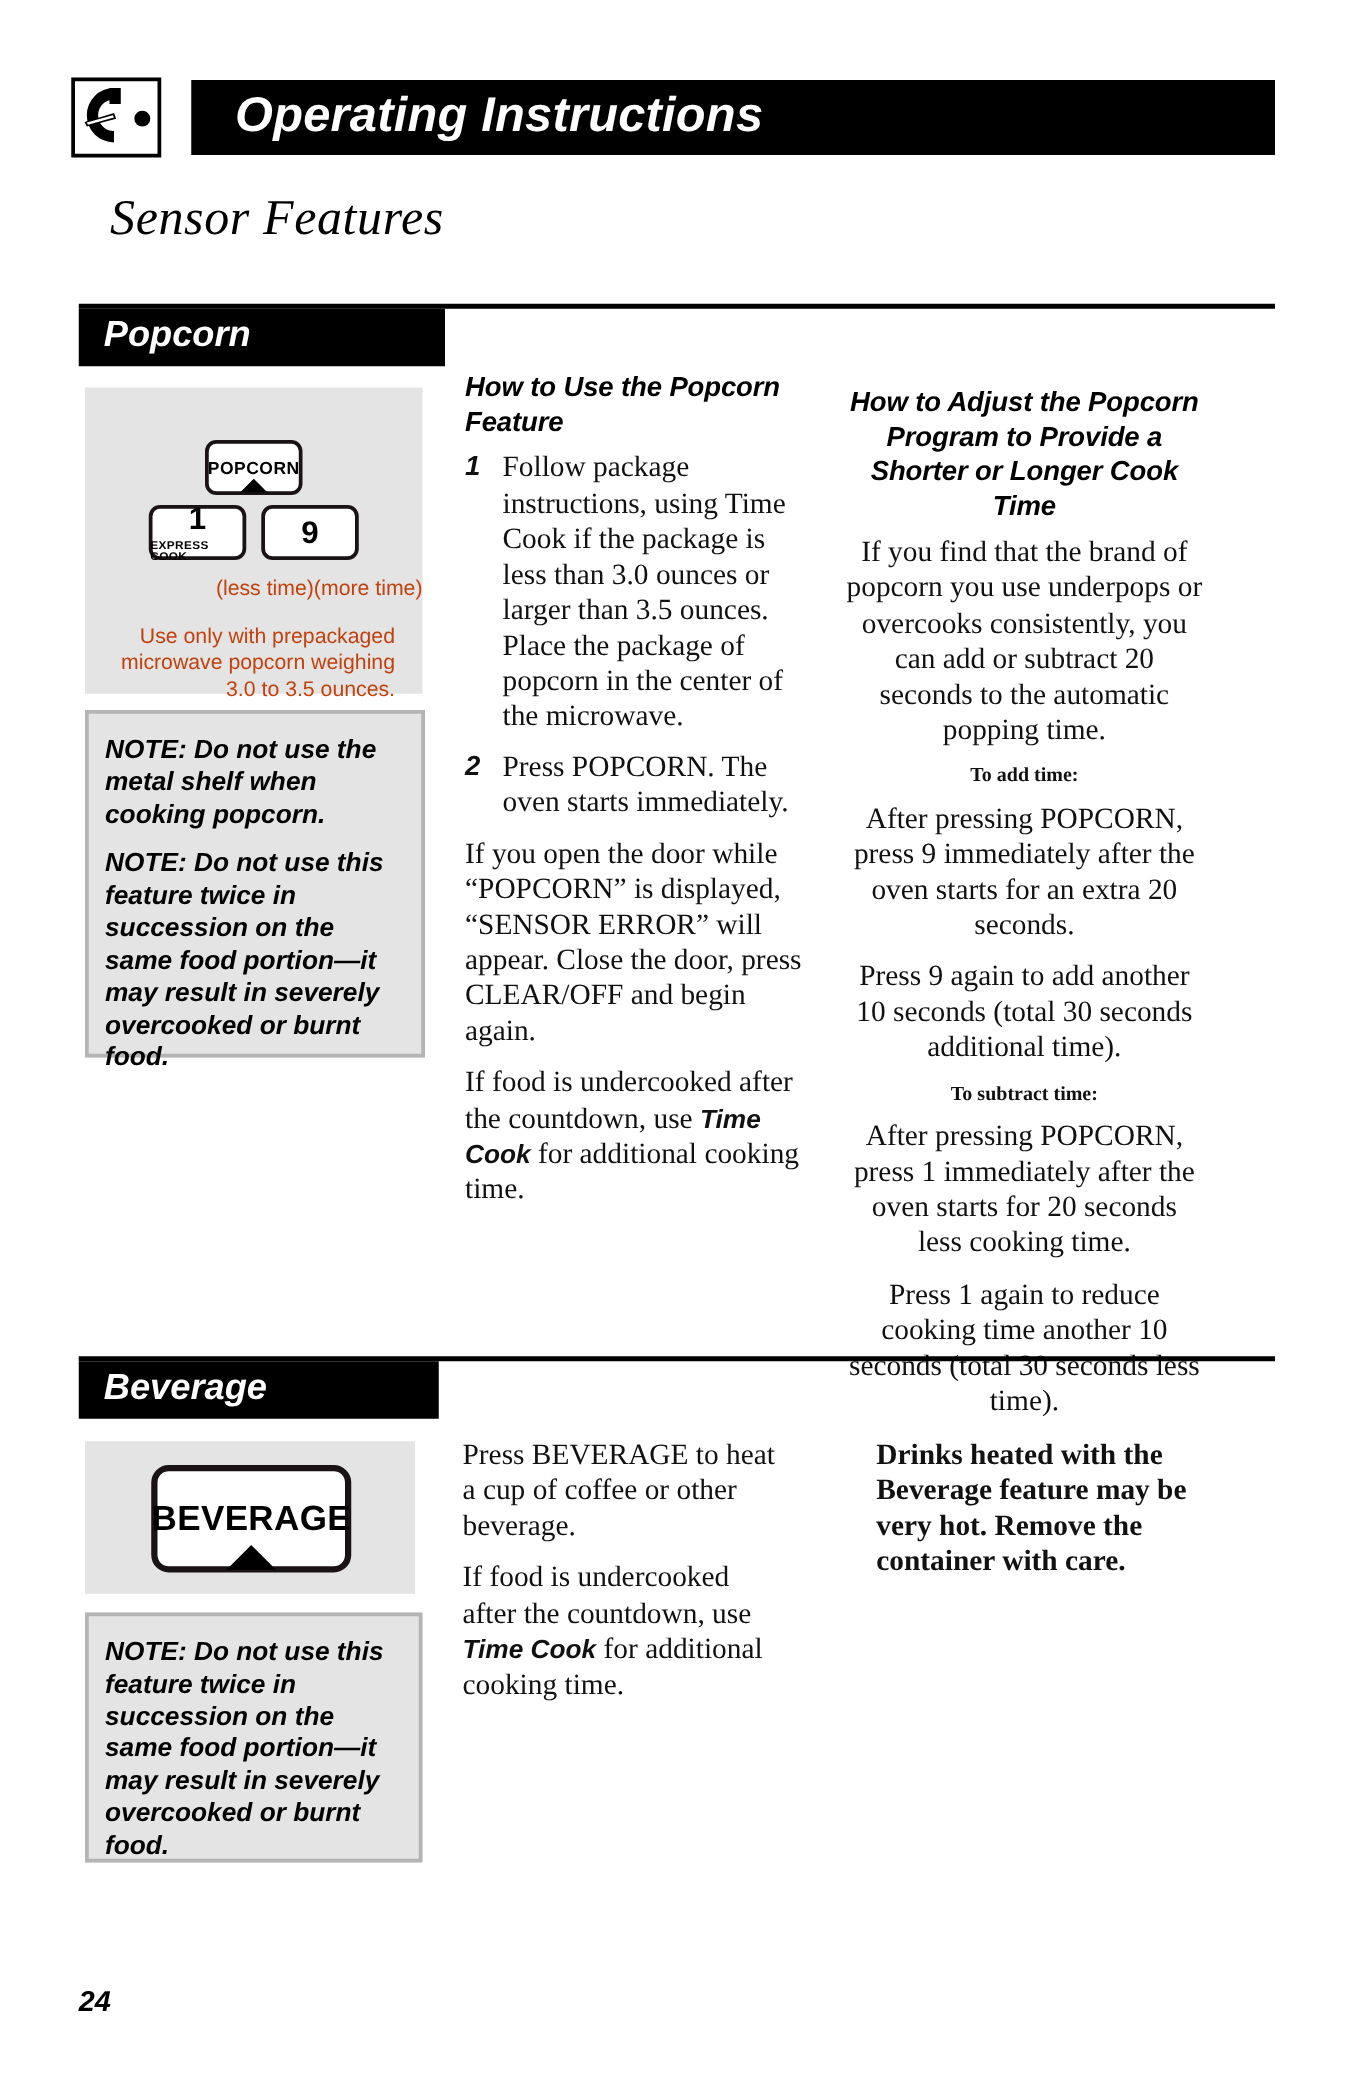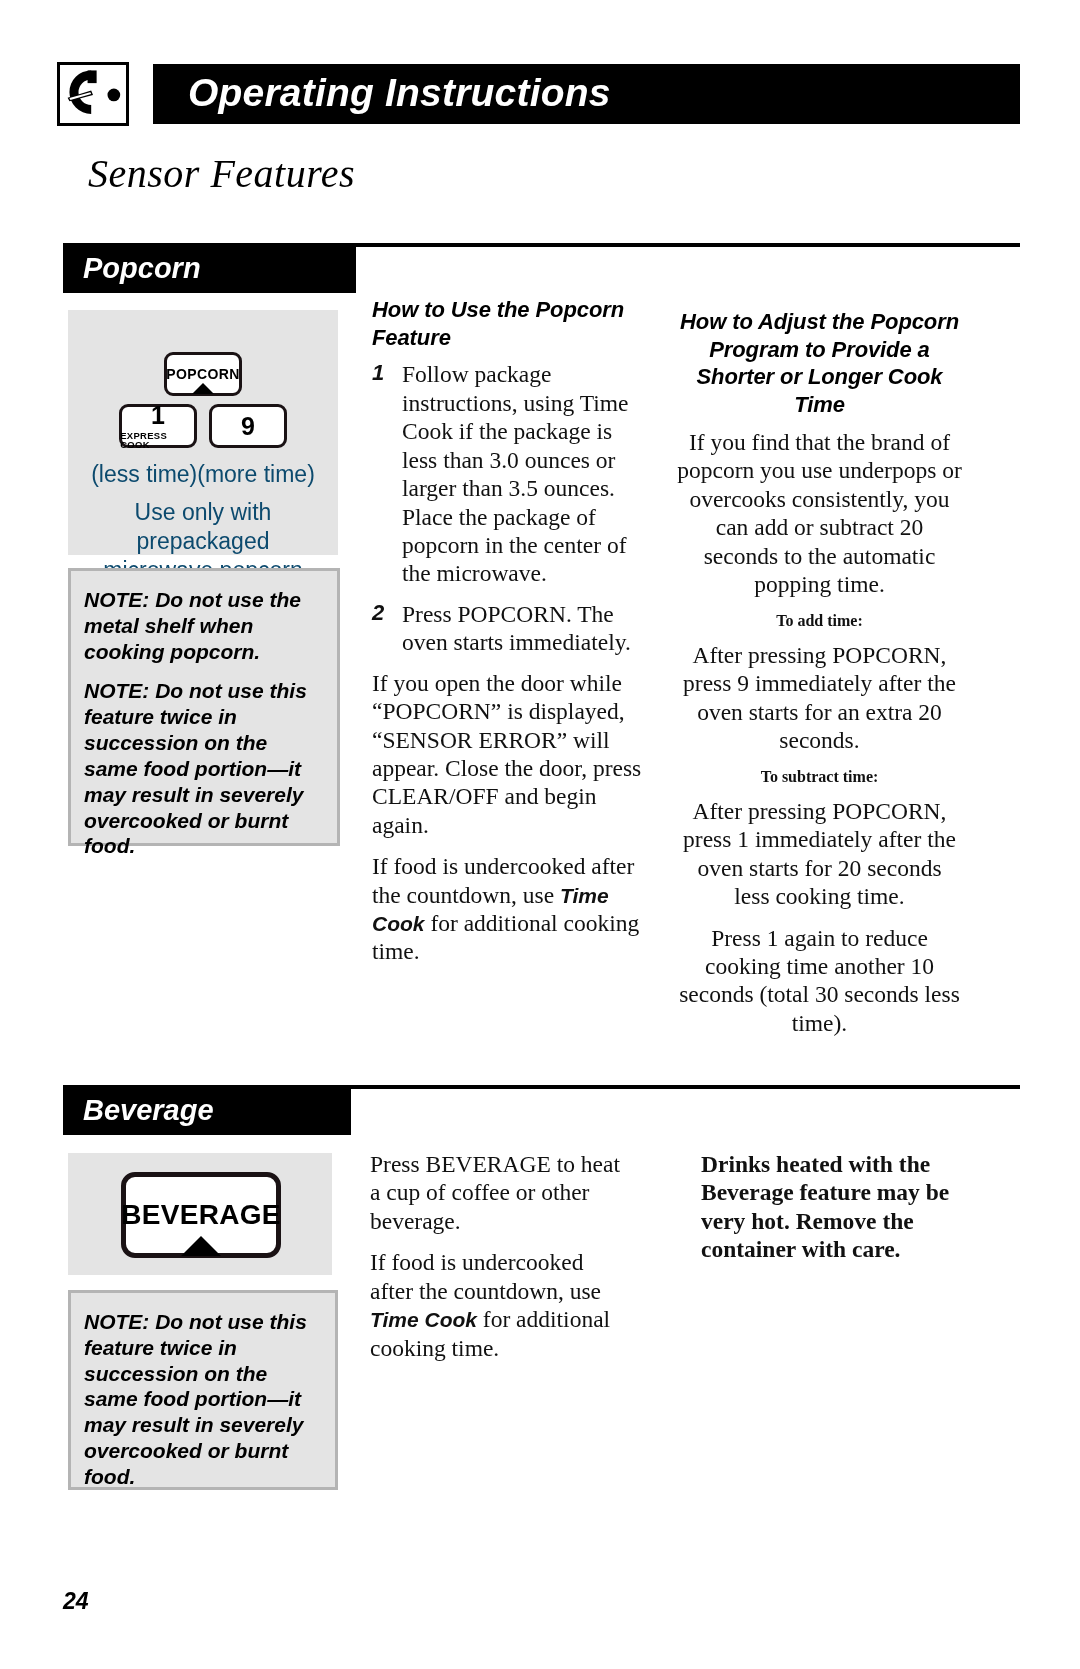--- a/index.html
+++ b/index.html
@@ -151,24 +151,24 @@
     border-bottom: 11px solid #000;
   }
   .key-arrow-lg {
     border-left-width: 20px;
     border-right-width: 20px;
     border-bottom-width: 20px;
   }
   .panel-caption {
     position: absolute;
     width: 100%;
-    text-align: center;
-    font-family: "Liberation Sans", "DejaVu Sans", sans-serif;
-    font-size: 23px;
-    color: #0c4a6e;
+    text-align: right;
+    font-family: "Liberation Sans", "DejaVu Sans", sans-serif;
+    font-size: 17px;
+    color: #c2410c;
     line-height: 1.25;
   }
 
   
   .notebox {
     position: absolute;
     background: #e4e4e4;
     border: 3px solid #b4b4b4;
     box-sizing: border-box;
     padding: 16px 17px 14px 13px;
@@ -307,20 +307,21 @@
     </div>
     <p>If you open the door while “POPCORN” is displayed, “SENSOR ERROR” will appear. Close the door, press CLEAR/OFF and begin again.</p>
     <p><span>If food is undercooked after the countdown, use </span><span class="inline-bold-sans">Time Cook</span><span> for additional cooking time.</span></p>
   </div>
 
   <div class="col" style="left:677px; top:308px; width:285px;text-align:center;">
     <h3>How to Adjust the Popcorn Program to Provide a Shorter or Longer Cook Time</h3>
     <p>If you find that the brand of popcorn you use underpops or overcooks consistently, you can add or subtract 20 seconds to the automatic popping time.</p>
     <p class="subhead">To add time:</p>
     <p>After pressing POPCORN, press 9 immediately after the oven starts for an extra 20 seconds.</p>
+    <p>Press 9 again to add another 10 seconds (total 30 seconds additional time).</p>
     <p class="subhead">To subtract time:</p>
     <p>After pressing POPCORN, press 1 immediately after the oven starts for 20 seconds less cooking time.</p>
     <p>Press 1 again to reduce cooking time another 10 seconds (total 30 seconds less time).</p>
   </div>
 
   <div class="rule" style="top:1085px;"></div>
   <div class="sect-bar" style="top:1089px; width:288px;">
     <span class="sect-bar-label">Beverage</span>
   </div>
 

